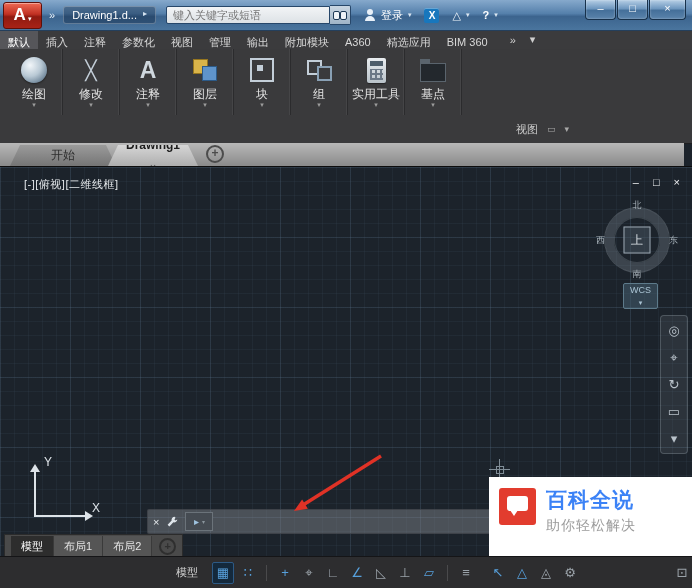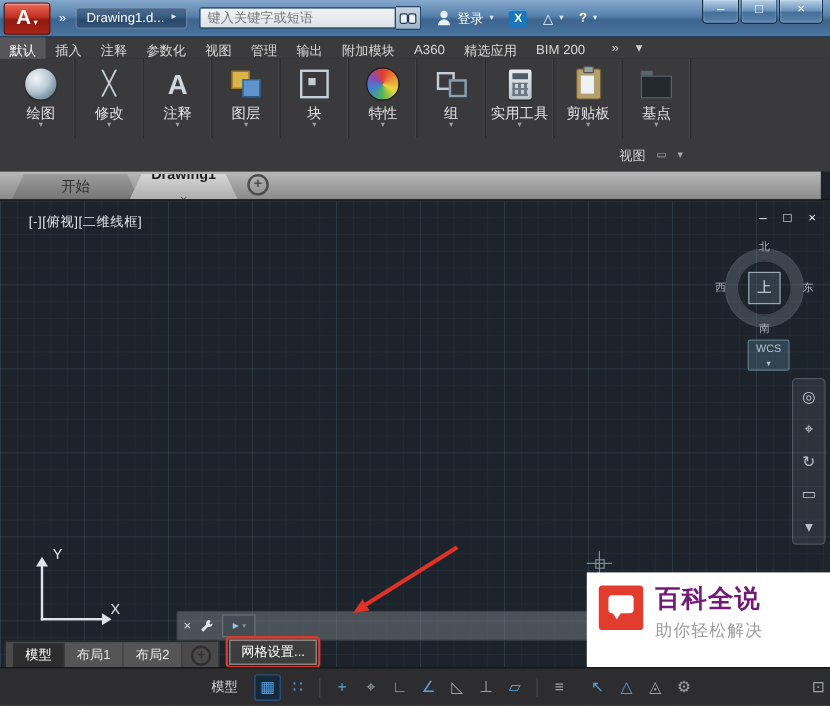--- a/index.html
+++ b/index.html
@@ -169,21 +169,21 @@
   .sb-spring{flex:1;}
   .sb-gap{width:84px;}
 
   
   .watermark{position:absolute;left:489px;top:477px;width:203px;height:79px;background:#fff;z-index:15;
     display:flex;align-items:flex-start;padding:11px 0 0 10px;box-sizing:border-box;}
   .wm-badge{width:37px;height:37px;background:#e23c2e;border-radius:3px;position:relative;flex:none;}
   .wm-badge::before{content:"";position:absolute;left:8px;top:8px;width:21px;height:15px;background:#fff;border-radius:3px;}
   .wm-badge::after{content:"";position:absolute;left:11px;top:22px;border:4px solid transparent;border-top:6px solid #fff;}
   .wm-text{margin-left:10px;}
-  .wm-title{font-size:21px;font-weight:bold;color:#701a75;letter-spacing:1px;line-height:24px;}
+  .wm-title{font-size:21px;font-weight:bold;color:#3b82f6;letter-spacing:1px;line-height:24px;}
   .wm-sub{font-size:14px;color:#9b9b9b;margin-top:5px;letter-spacing:1px;}
 </style>
 </head>
 <body>
 
 <div class="app">
 
   <div class="titlebar">
     <div class="app-btn">
       <span>A</span>
@@ -225,21 +225,21 @@
     <div class="rtab active">默认</div>
     <div class="rtab">插入</div>
     <div class="rtab">注释</div>
     <div class="rtab">参数化</div>
     <div class="rtab">视图</div>
     <div class="rtab">管理</div>
     <div class="rtab">输出</div>
     <div class="rtab">附加模块</div>
     <div class="rtab">A360</div>
     <div class="rtab">精选应用</div>
-    <div class="rtab">BIM 200</div>
+    <div class="rtab">BIM 360</div>
     <div class="rtab-extras">
       <span>»</span>
       <span>▾</span>
     </div>
   </div>
 
   <div class="ribbon">
     <div class="panel">
       <div class="icon-box">
           <span class="icon-sphere"></span>
@@ -270,44 +270,30 @@
     </div>
     <div class="panel">
       <div class="icon-box">
           <span class="icon-block"></span>
         </div>
       <span class="plabel">块</span>
       <span class="parrow">▾</span>
     </div>
     <div class="panel">
       <div class="icon-box">
-          <span class="icon-wheel"></span>
-        </div>
-      <span class="plabel">特性</span>
-      <span class="parrow">▾</span>
-    </div>
-    <div class="panel">
-      <div class="icon-box">
           <span class="icon-group"></span>
         </div>
       <span class="plabel">组</span>
       <span class="parrow">▾</span>
     </div>
     <div class="panel">
       <div class="icon-box">
           <span class="icon-calc"></span>
         </div>
       <span class="plabel">实用工具</span>
-      <span class="parrow">▾</span>
-    </div>
-    <div class="panel">
-      <div class="icon-box">
-          <span class="icon-clip"></span>
-        </div>
-      <span class="plabel">剪贴板</span>
       <span class="parrow">▾</span>
     </div>
     <div class="panel">
       <div class="icon-box">
           <span class="icon-base"></span>
         </div>
       <span class="plabel">基点</span>
       <span class="parrow">▾</span>
     </div>
   </div>
@@ -390,23 +376,20 @@
     </svg>
   </div>
 
   <div class="layoutbar">
     <div class="ltab active">模型</div>
     <div class="ltab">布局1</div>
     <div class="ltab">布局2</div>
     <div class="ladd">+</div>
   </div>
 
-  <div class="grid-tip-outer">
-    <div class="grid-tip">网格设置...</div>
-  </div>
 
   <div class="statusbar">
     <span class="sb-model">模型</span>
     <span class="sb-icon blue boxed">▦</span>
     <span class="sb-icon blue">∷</span>
     <span class="sb-sep"></span>
     <span class="sb-icon blue">+</span>
     <span class="sb-icon gray">⌖</span>
     <span class="sb-icon gray">∟</span>
     <span class="sb-icon blue">∠</span>

